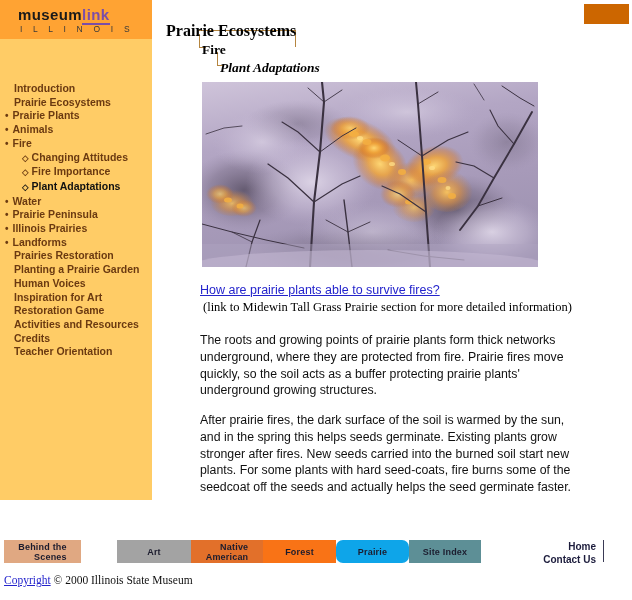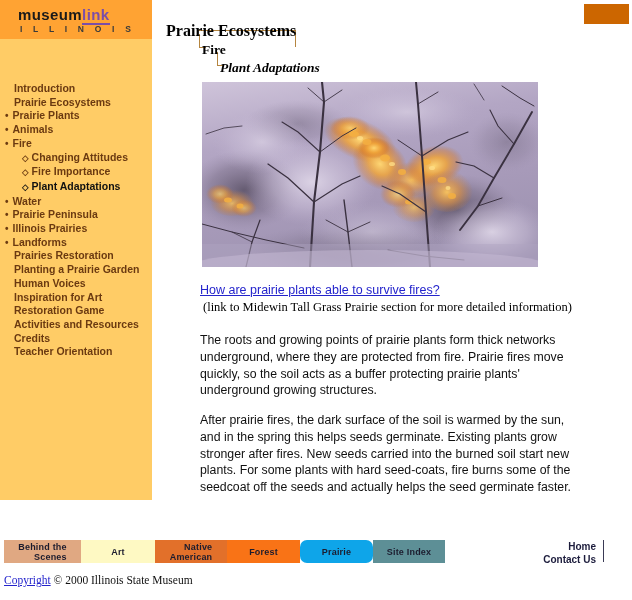--- a/index.html
+++ b/index.html
@@ -57,21 +57,21 @@
   #logo-link {
     color: #7b4ea8;
     border-bottom: 2px solid #7b4ea8;
     padding-bottom: 0px;
   }
   #logo-sub {
     position: absolute;
     left: 20px;
     top: 25px;
     font-size: 8.5px;
-    font-weight: bold;
+    font-weight: normal;
     letter-spacing: 4.2px;
     color: #3a3a3a;
     line-height: 1;
   }
 
   #nav-list {
     position: absolute;
     left: 0;
     top: 82px;
     width: 152px;
@@ -439,21 +439,21 @@
 </div>
 
 <div id="survive-link">How are prairie plants able to survive fires?</div>
 <div id="midewin-caption">(link to Midewin Tall Grass Prairie section for more detailed information)</div>
 
 <div class="body-para" id="para-0">The roots and growing points of prairie plants form thick networks underground, where they are protected from fire. Prairie fires move quickly, so the soil acts as a buffer protecting prairie plants' underground growing structures.</div>
 <div class="body-para" id="para-1">After prairie fires, the dark surface of the soil is warmed by the sun, and in the spring this helps seeds germinate. Existing plants grow stronger after fires. New seeds carried into the burned soil start new plants. For some plants with hard seed-coats, fire burns some of the seedcoat off the seeds and actually helps the seed germinate faster.</div>
 
 <div id="bottom-nav">
     <div class="bnav-tab" style="background: rgb(224, 168, 130); width: 77px; flex: 0 0 77px;">Behind the<br>Scenes</div>
-    <div class="bnav-tab" style="background: #fef9c3; width: 74px; flex: 0 0 74px;">Art</div>
+    <div class="bnav-tab" style="background: #a3a3a3; width: 74px; flex: 0 0 74px; margin-left: 36px;">Art</div>
     <div class="bnav-tab" style="background: rgb(226, 112, 42); width: 72px; flex: 0 0 72px;">Native<br>American</div>
     <div class="bnav-tab" style="background: #f97316; width: 73px; flex: 0 0 73px;">Forest</div>
     <div class="bnav-tab" style="background: #0ea5e9; width: 73px; flex: 0 0 73px; border-radius: 7px;">Prairie</div>
     <div class="bnav-tab" style="background: rgb(93, 143, 150); width: 72px; flex: 0 0 72px;">Site Index</div>
   </div>
 
 <div id="corner-links">
   <div>Home</div>
   <div>Contact Us</div>
 </div>

